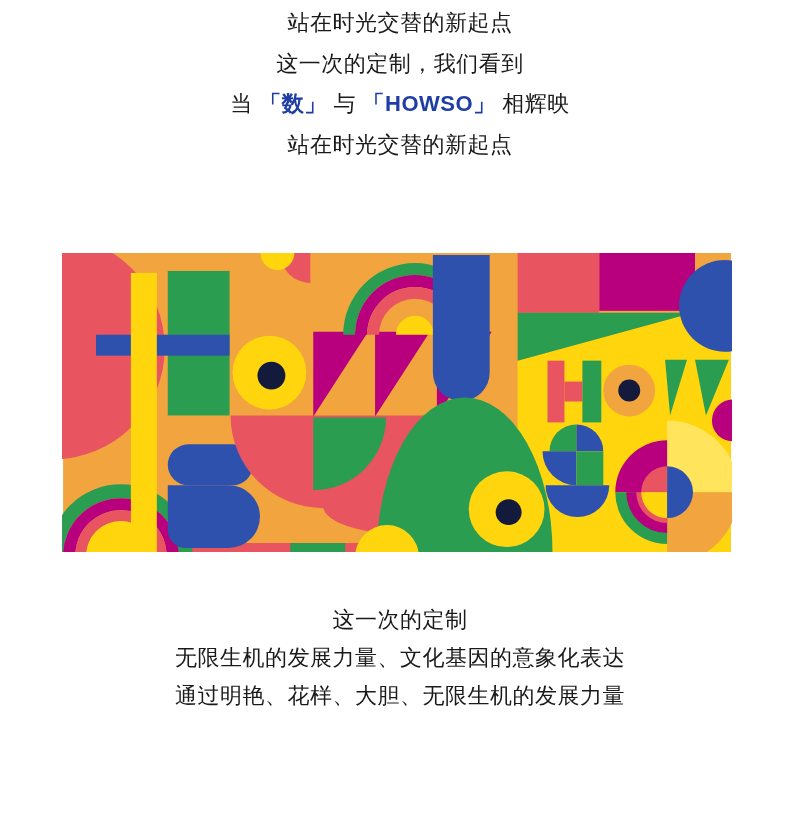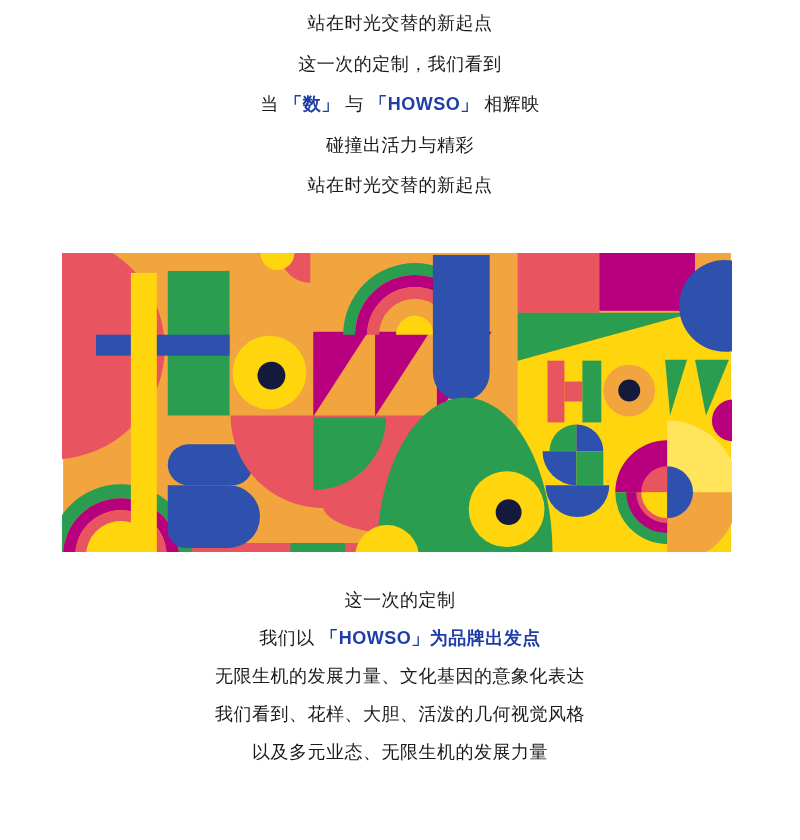--- a/index.html
+++ b/index.html
@@ -1,36 +1,35 @@
 <!DOCTYPE html>
 <html style="--brand_blue: #1F3EA5; --orange: #F2A43F; --coral: #E85560; --yellow: #FFD60E; --light_yellow: #FFE45C; --green: #2A9D50; --blue: #2E51AE; --magenta: #B8007E; --navy: #131A3C;"><head>
 <meta charset="utf-8">
 <style>
   html,body{margin:0;padding:0;background:#ffffff;}
   body{width:800px;height:840px;position:relative;overflow:hidden;
        font-family:"Liberation Sans","DejaVu Sans",sans-serif;}
   .textblock{position:absolute;left:0;width:800px;}
   .tline{display:flex;align-items:center;justify-content:center;
-         color:#1a1a1a;font-size:18px;letter-spacing:.5px;white-space:pre;}
+         color:#1a1a1a;font-size:22px;letter-spacing:.5px;white-space:pre;}
   .intro{top:3px;}
   .intro .tline{height:40.5px;}
-  .outro{top:581px;}
+  .outro{top:601px;}
   .outro .tline{height:38px;}
   .accent{color:var(--brand_blue);font-weight:700;}
   .hero{position:absolute;left:62px;top:253px;width:670px;height:299px;}
   .hero svg{display:block;}
 </style>
 </head>
 <body>
 
 <div class="textblock intro">
   <div class="tline">站在时光交替的新起点</div>
   <div class="tline">这一次的定制，我们看到</div>
   <div class="tline"><span>当 </span><span class="accent">「数」</span><span> 与 </span><span class="accent">「HOWSO」</span><span> 相辉映</span></div>
-  <div class="tline">碰撞出活力与精彩</div>
   <div class="tline">站在时光交替的新起点</div>
 </div>
 
 <div class="hero">
   <svg width="670" height="299" viewBox="0 0 670 300" xmlns="http://www.w3.org/2000/svg">
 
     <rect x="0" y="0" width="670" height="300" fill="var(--orange)"></rect>
 
     <rect x="0" y="291" width="432" height="9" fill="var(--coral)"></rect>
     <rect x="228" y="291" width="55" height="9" fill="var(--green)"></rect>
@@ -121,17 +120,15 @@
       <path d="M606,240 L580,240 A26,26 0 0 1 606,214 Z" fill="var(--coral)"></path>
       <path d="M606,240 L606,266 A26,26 0 0 1 580,240 Z" fill="var(--yellow)"></path>
       <path d="M606,214 A26,26 0 0 1 606,266 L606,214 Z" fill="var(--blue)"></path>
     </g>
     <circle cx="672" cy="168" r="21" fill="var(--magenta)"></circle>
   </svg>
 </div>
 
 <div class="textblock outro">
   <div class="tline">这一次的定制</div>
-  <div class="tline"><span>我们以 </span><span class="accent">「HOWSO」为品牌出发点</span></div>
   <div class="tline">无限生机的发展力量、文化基因的意象化表达</div>
-  <div class="tline">我们看到、花样、大胆、活泼的几何视觉风格</div>
-  <div class="tline">以及多元业态、无限生机的发展力量</div>
+  <div class="tline">通过明艳、花样、大胆、无限生机的发展力量</div>
 </div>
 
 </body></html>

